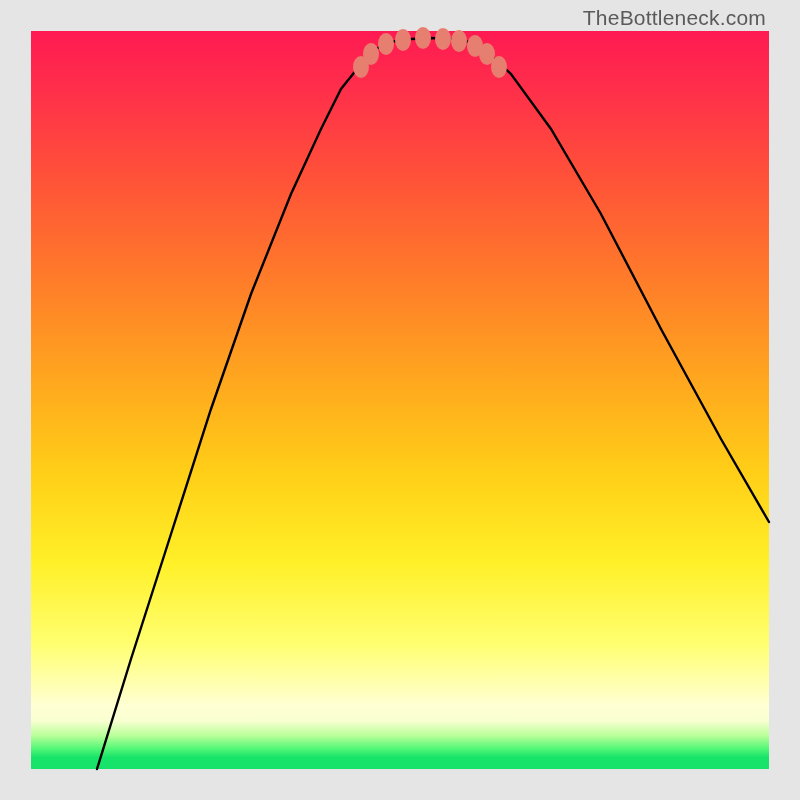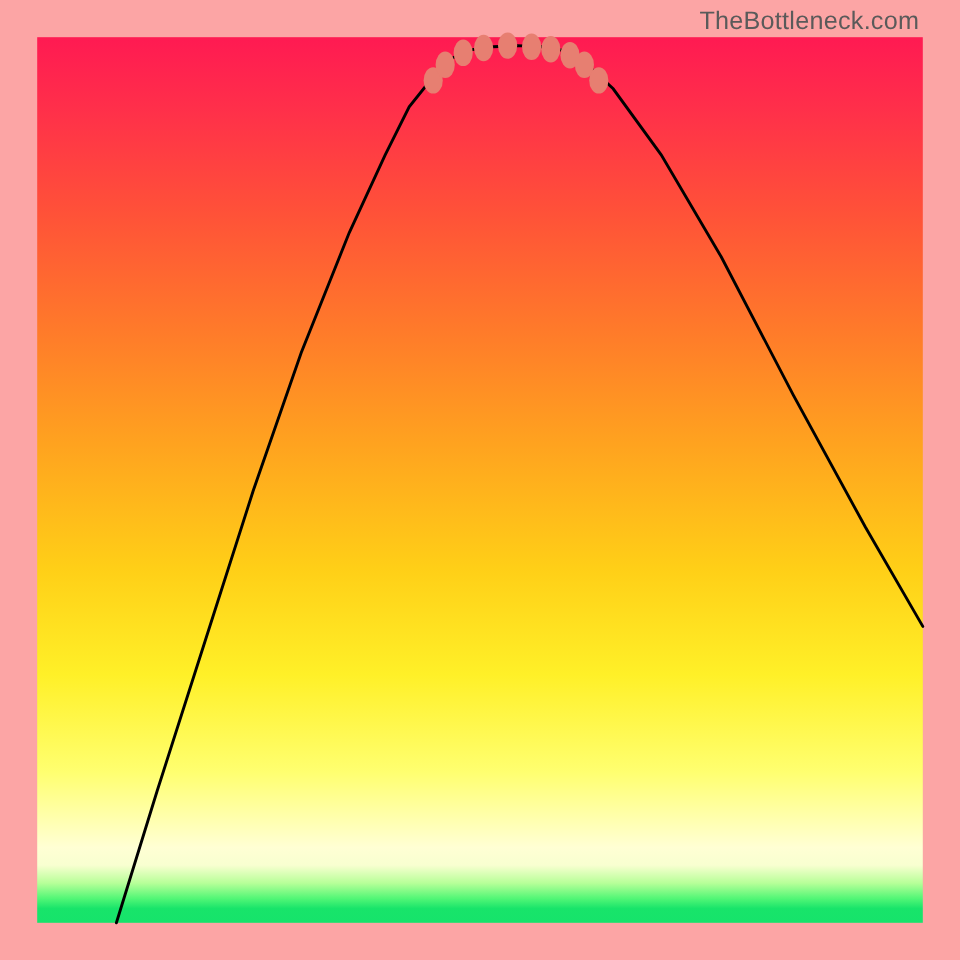--- a/index.html
+++ b/index.html
@@ -8,21 +8,21 @@
     width: 800px;
     height: 800px;
     overflow: hidden;
     background: #000;
     font-family: Arial, Helvetica, sans-serif;
   }
   .frame {
     position: relative;
     width: 800px;
     height: 800px;
-    background: #fca5a5;
+    background: #e5e5e5;
   }
   .plot {
     position: absolute;
     left: 31px;
     top: 31px;
     width: 738px;
     height: 738px;
     
     background:
       linear-gradient(

